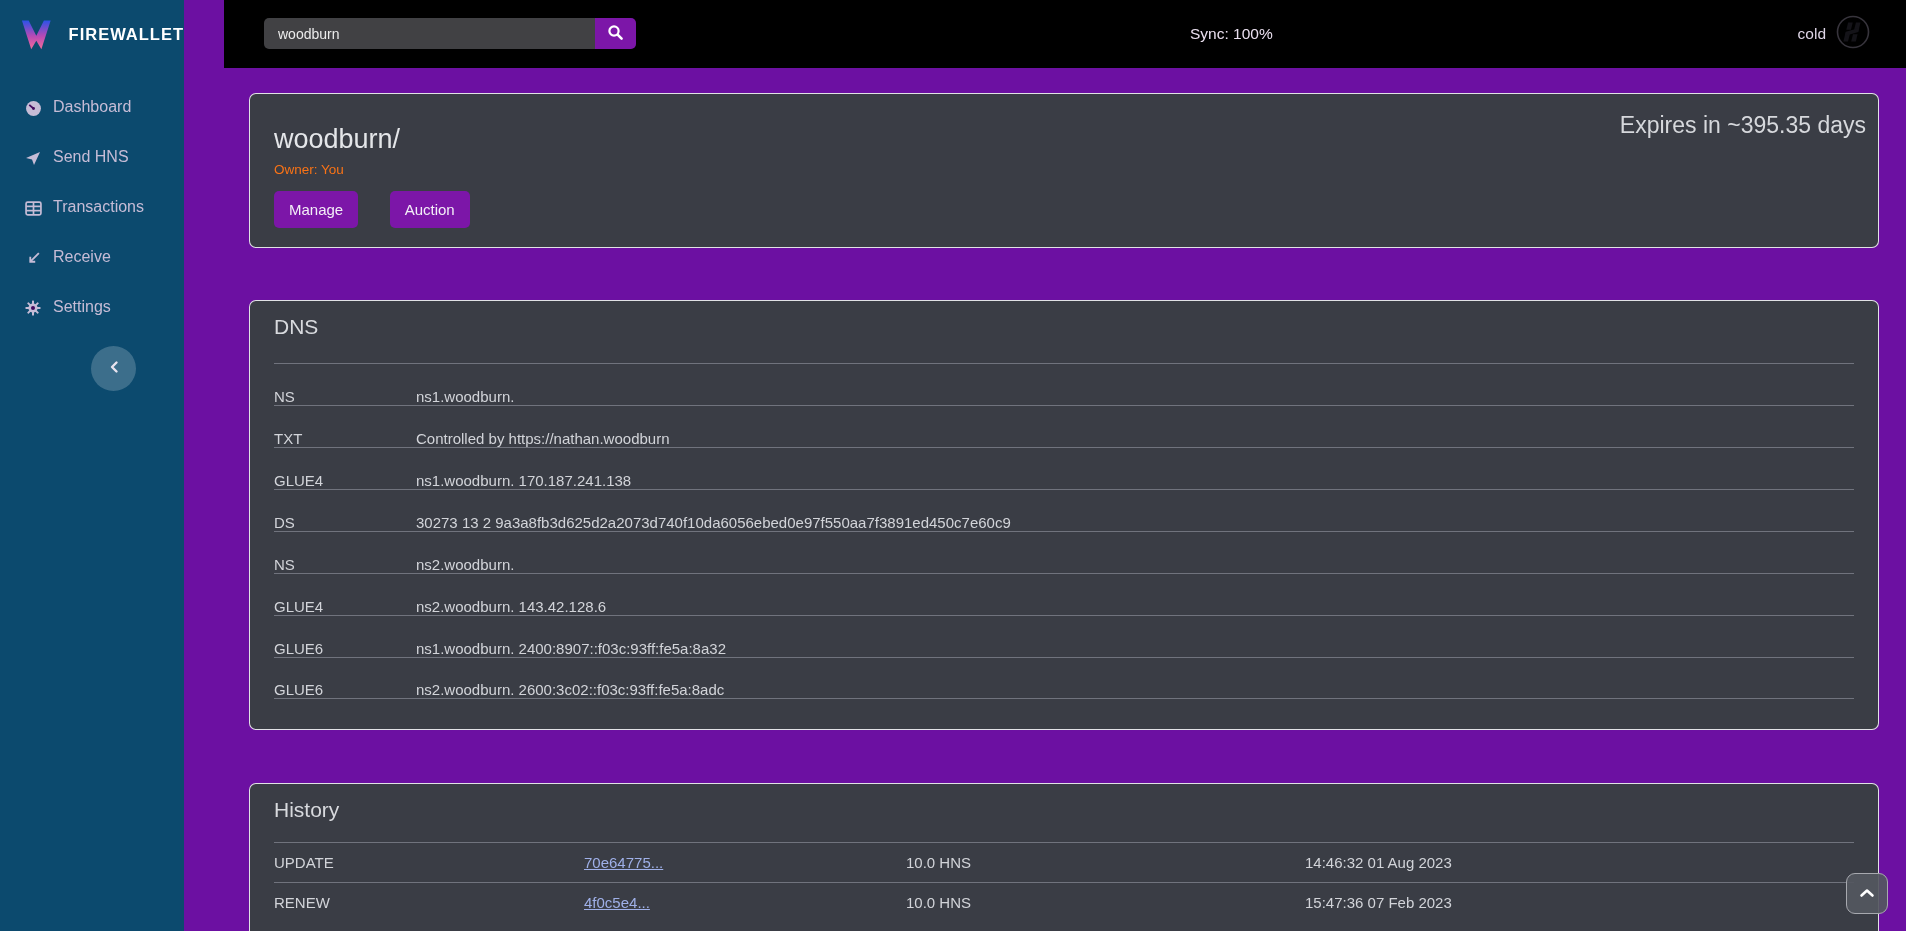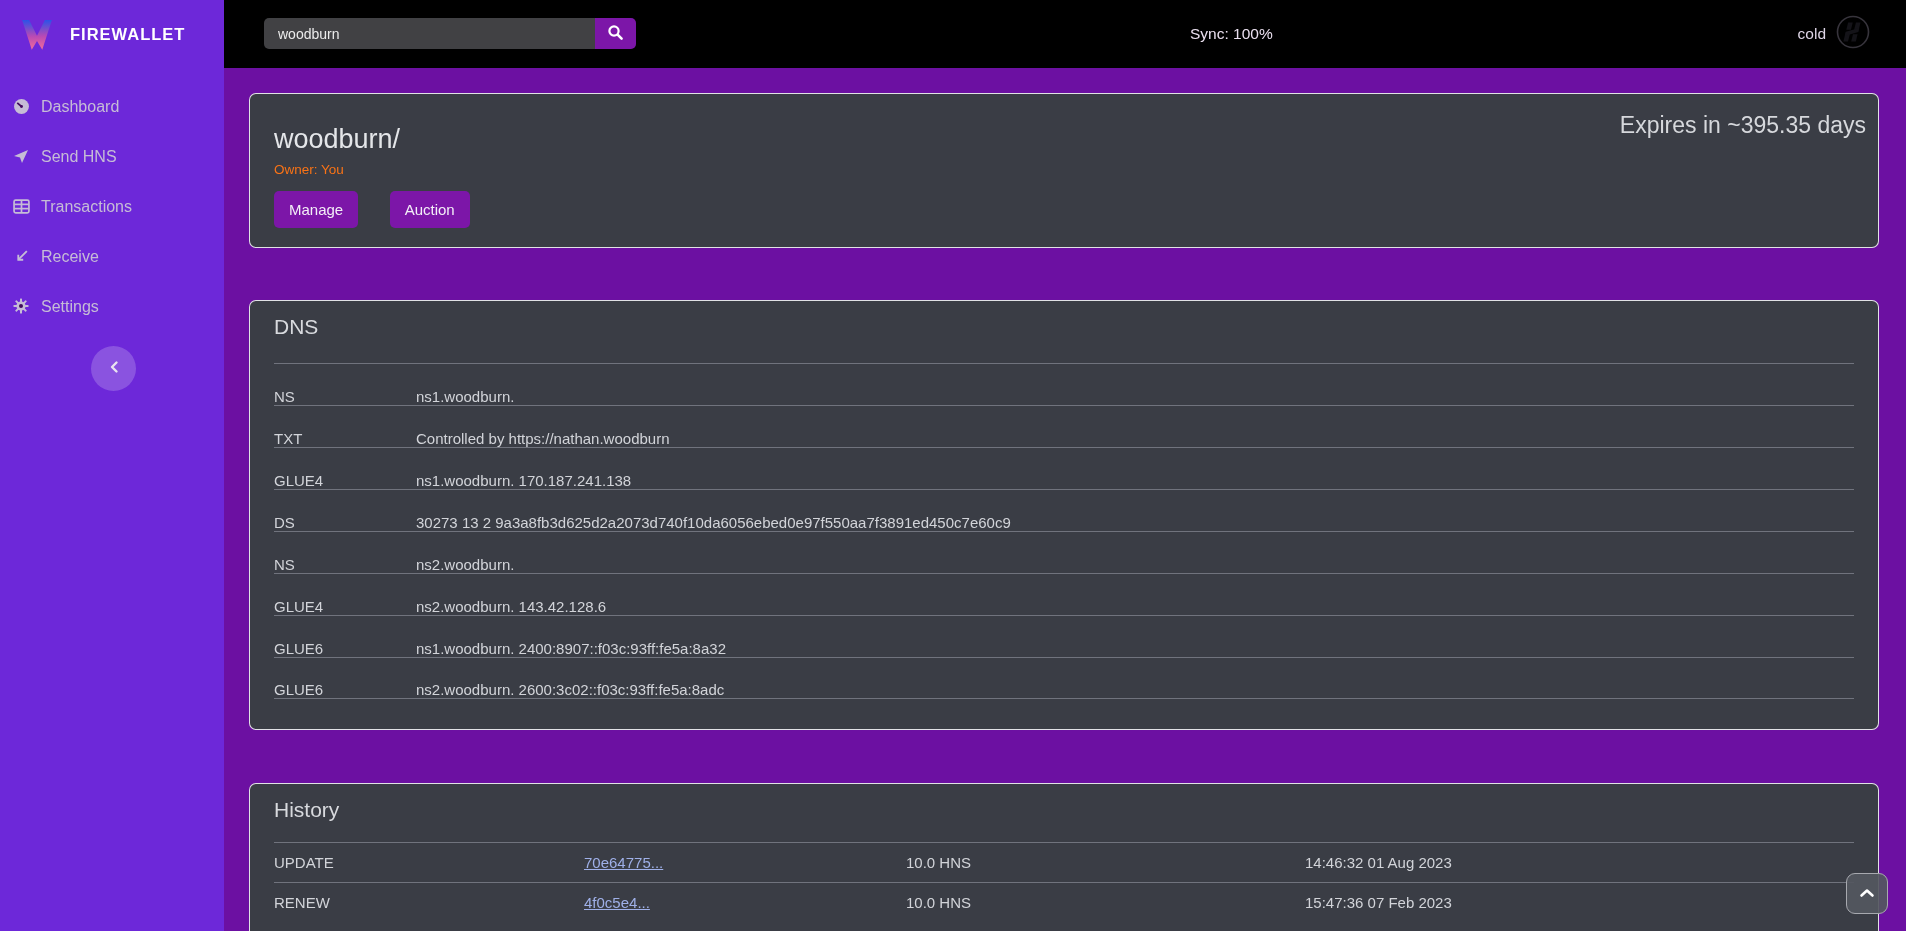--- a/index.html
+++ b/index.html
@@ -5,33 +5,33 @@
   * { margin: 0; padding: 0; box-sizing: border-box; }
   html, body { width: 1906px; height: 931px; overflow: hidden; }
   body {
     font-family: "Liberation Sans", sans-serif;
     background: #6c10a2;
     position: relative;
   }
 
   
   .sidebar {
-    position: absolute; left: 0; top: 0; bottom: 0; width: 224px;
-    background: #6d28d9; z-index: 6;
+    position: absolute; left: 0; top: 0; bottom: 0; width: 184px;
+    background: #0c4a6e; z-index: 6;
   }
   .brand {
     height: 68px; display: flex; align-items: center; padding-left: 16px; gap: 12px;
   }
   .brand-name {
     color: #ffffff; font-weight: bold; font-size: 16.5px; letter-spacing: 1px;
   }
   .menu { margin-top: 14px; }
   .menu-item {
-    display: flex; align-items: flex-start; gap: 11px;
-    padding: 16px 12px; color: #c6bcd6; font-size: 16px; cursor: pointer;
+    display: flex; align-items: flex-end; gap: 11px;
+    padding: 16px 24px; color: #c6bcd6; font-size: 16px; cursor: pointer;
   }
   .menu-item .mi-icon { width: 18px; height: 16px; display: flex; align-items: center; justify-content: center; }
   .collapse-btn {
     position: absolute; left: 91px; top: 346px; width: 45px; height: 45px;
     border-radius: 50%; border: none; background: rgba(255,255,255,0.20);
     display: flex; align-items: center; justify-content: center; cursor: pointer;
   }
 
   
   .topbar {

